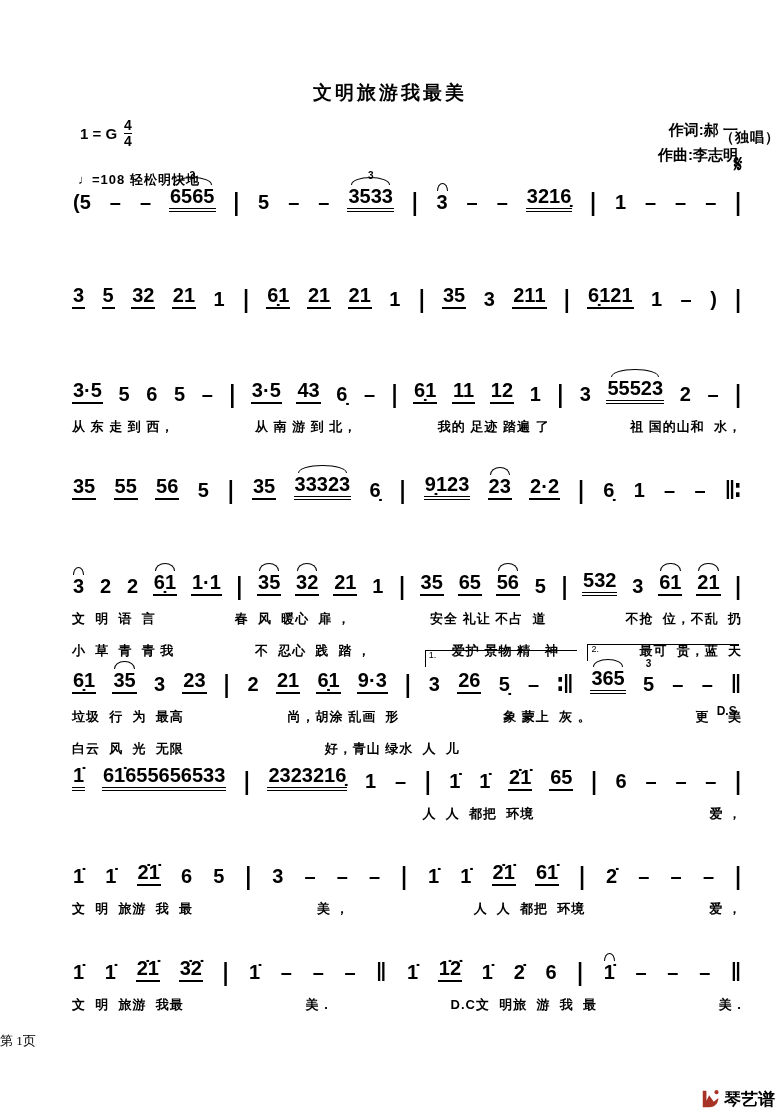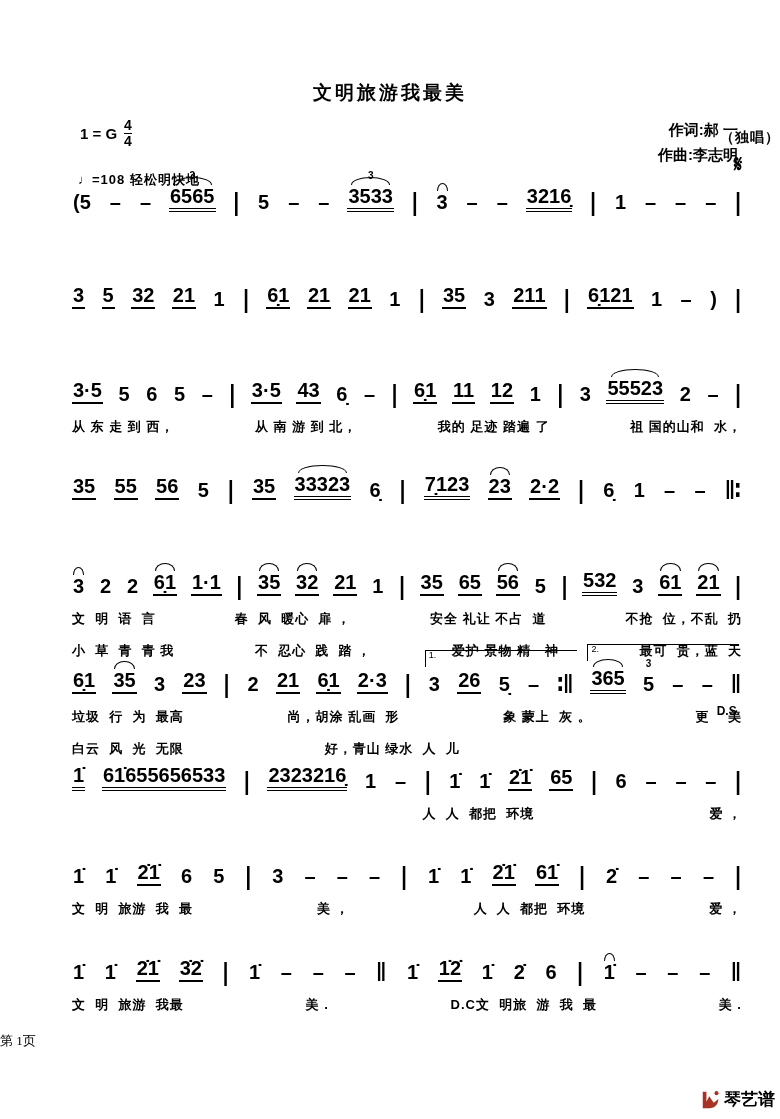--- a/index.html
+++ b/index.html
@@ -33,21 +33,21 @@
          border-radius:50% 50% 0 0 / 100% 100% 0 0;}
   .bracket{position:absolute;top:-24px;left:-3px;width:148px;height:16px;
          border-top:1px solid #000;border-left:1px solid #000;
          font-size:9px;font-weight:normal;padding-left:3px;text-align:left;}
   .lyr{display:flex;justify-content:space-between;font-size:13px;font-weight:bold;
        margin-top:5px;letter-spacing:1px;}
   .lyr span{white-space:pre;margin-top:9px;}
   .rightnote{position:absolute;right:2px;top:42px;font-size:12px;font-weight:bold;}
   .pagenum{position:absolute;top:1032px;left:0;width:100%;text-align:left;
            font-size:13px;font-family:"Liberation Serif","DejaVu Serif",serif;}
-  .watermark{position:absolute;right:5px;bottom:8px;display:flex;align-items:center;gap:2px;}
+  .watermark{position:absolute;right:5px;bottom:8px;display:flex;align-items:flex-start;gap:2px;}
   .wm-text{font-size:17px;font-weight:bold;letter-spacing:0px;}
 </style>
 </head>
 <body>
 
 <div class="page">
 
   <div class="title">文明旅游我最美</div>
   <div class="subtitle">（独唱）</div>
 
@@ -152,21 +152,21 @@
         <div class="notes">
           <span class="tok u1">35</span>
           <span class="tok u1">55</span>
           <span class="tok u1">56</span>
           <span class="tok">5</span>
           <span class="tok bar">|</span>
           <span class="tok u1">35</span>
           <span class="tok u2 slur">33323</span>
           <span class="tok">6̣</span>
           <span class="tok bar">|</span>
-          <span class="tok u2">7̣123</span>
+          <span class="tok u2">9̣123</span>
           <span class="tok u1 slur">23</span>
           <span class="tok u1">2·2</span>
           <span class="tok bar">|</span>
           <span class="tok">6̣</span>
           <span class="tok">1</span>
           <span class="tok">–</span>
           <span class="tok">–</span>
           <span class="tok bar">‖∶</span>
         </div>
       </div>
@@ -210,21 +210,21 @@
       <div class="system" style="top: 662px;">
         <div class="notes">
           <span class="tok u1">6̣1</span>
           <span class="tok u1 slur">35</span>
           <span class="tok">3</span>
           <span class="tok u1">23</span>
           <span class="tok bar">|</span>
           <span class="tok">2</span>
           <span class="tok u1">21</span>
           <span class="tok u1">6̣1</span>
-          <span class="tok u1">2·3</span>
+          <span class="tok u1">9·3</span>
           <span class="tok bar">|</span>
           <span class="tok">3<span class="bracket">1.</span></span>
           <span class="tok u1">26</span>
           <span class="tok">5̣</span>
           <span class="tok">–</span>
           <span class="tok bar">∶‖</span>
           <span class="tok u2 slur">365<span class="bracket">2.</span></span>
           <span class="tok">5<span class="above">3</span></span>
           <span class="tok">–</span>
           <span class="tok">–</span>

